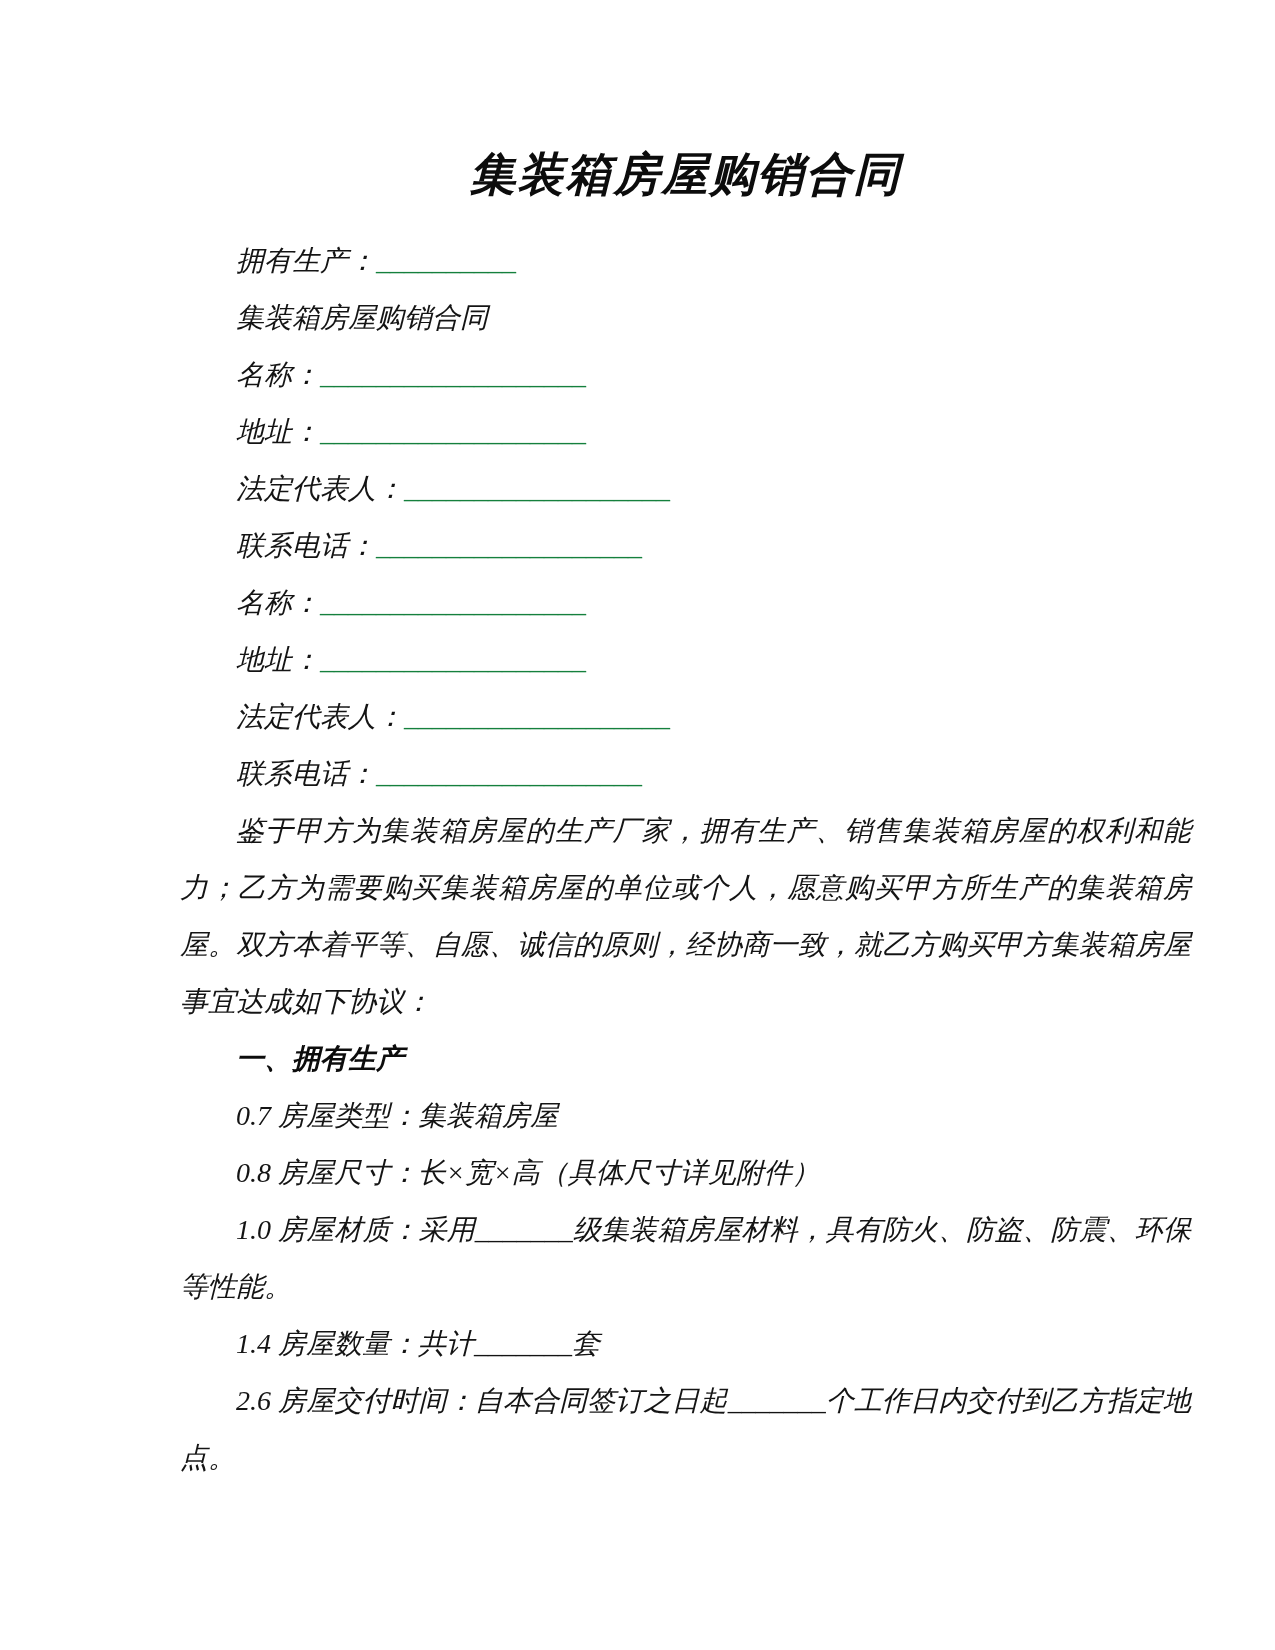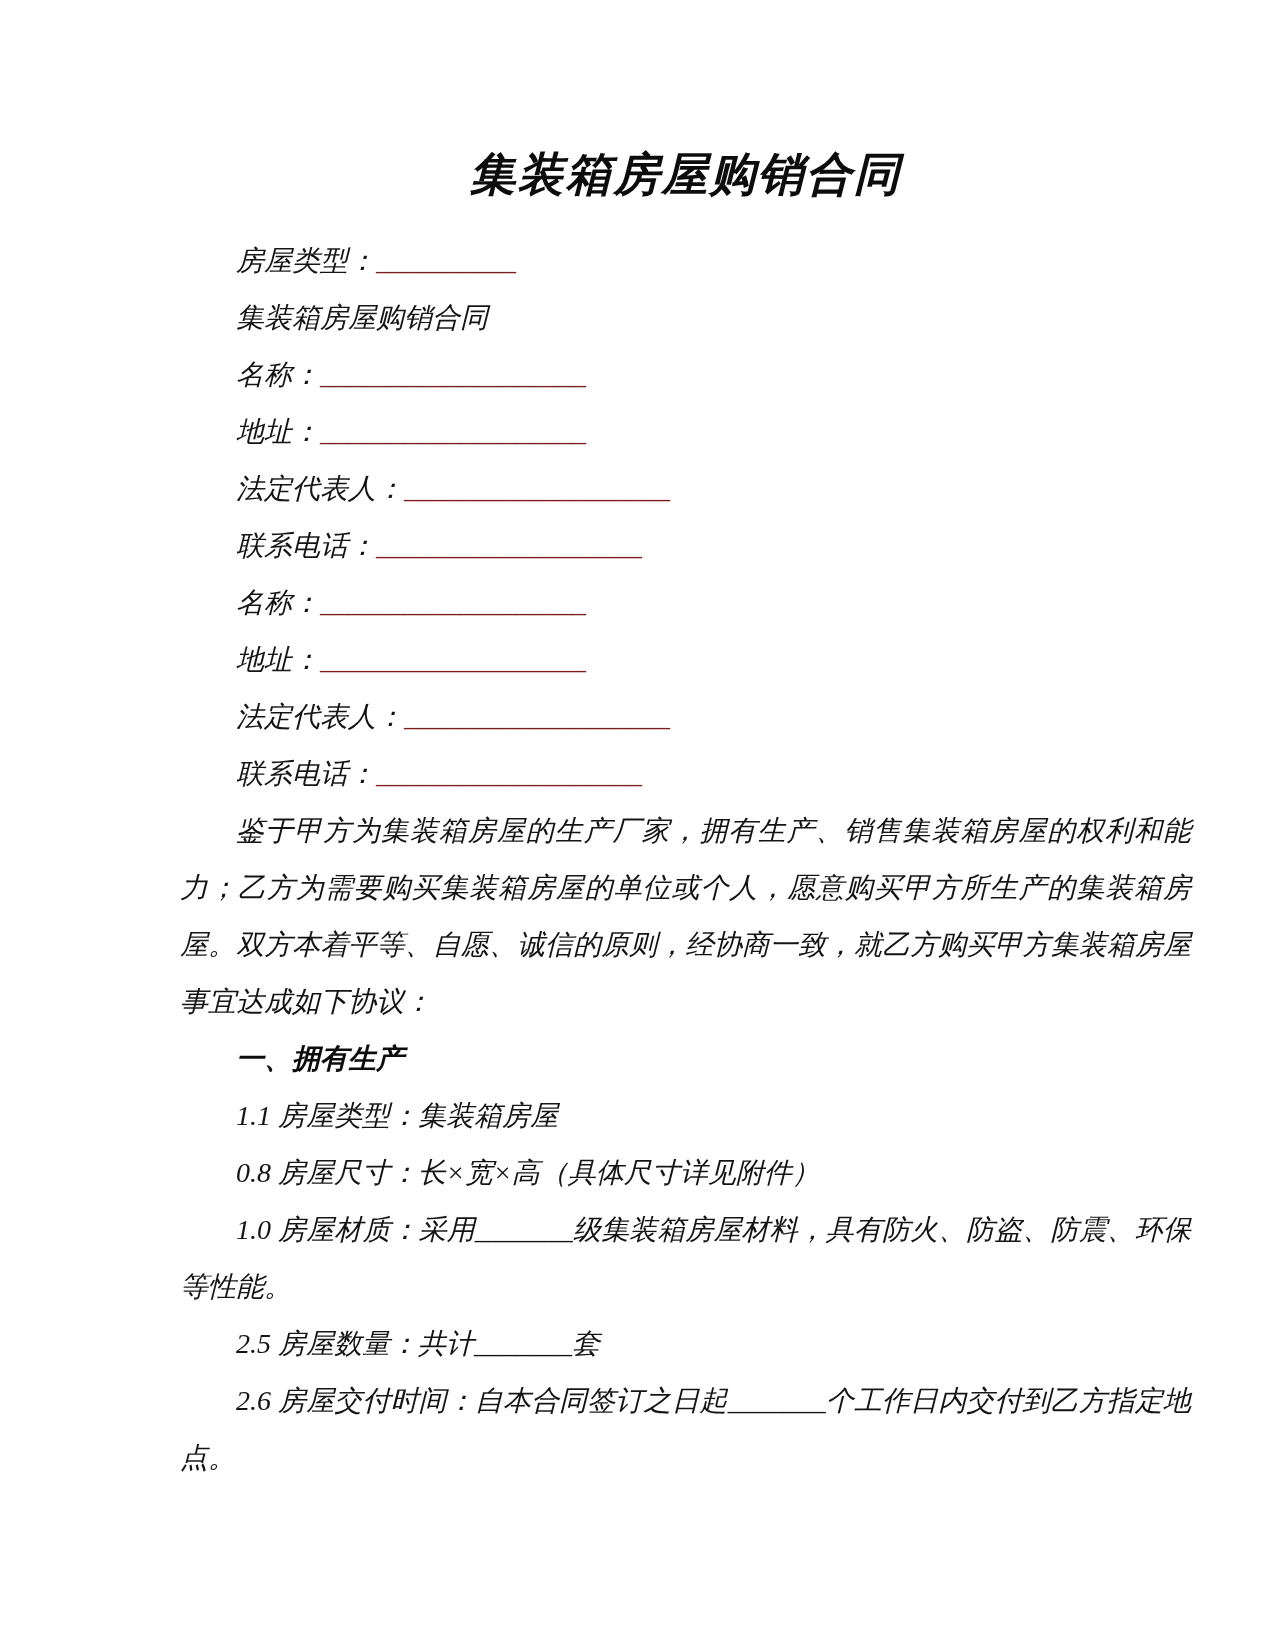--- a/index.html
+++ b/index.html
@@ -30,40 +30,40 @@
     margin-top: 30px;
     font-size: 28px;
     line-height: 57px;
     text-align: justify;
   }
   .doc-body p {
     margin: 0;
     text-indent: 2em;
   }
   .field-line .blank {
-    color: #7f1d1d;
+    color: #15803d;
     letter-spacing: 0;
     white-space: nowrap;
   }
   .section-heading {
     font-family: "Liberation Sans", "DejaVu Sans", sans-serif;
     font-weight: bold;
     color: #0c0c0c;
   }
 </style>
 </head>
 <body>
 
 <div class="page">
 
   <h1 class="doc-title">集装箱房屋购销合同</h1>
 
   <div class="doc-body">
 
-    <p class="field-line"><span>房屋类型：</span><span class="blank">__________</span></p>
+    <p class="field-line"><span>拥有生产：</span><span class="blank">__________</span></p>
 
     <p><span>集装箱房屋购销合同</span></p>
 
     <p class="field-line"><span>名称：</span><span class="blank">___________________</span></p>
 
     <p class="field-line"><span>地址：</span><span class="blank">___________________</span></p>
 
     <p class="field-line"><span>法定代表人：</span><span class="blank">___________________</span></p>
 
     <p class="field-line"><span>联系电话：</span><span class="blank">___________________</span></p>
@@ -73,20 +73,20 @@
     <p class="field-line"><span>地址：</span><span class="blank">___________________</span></p>
 
     <p class="field-line"><span>法定代表人：</span><span class="blank">___________________</span></p>
 
     <p class="field-line"><span>联系电话：</span><span class="blank">___________________</span></p>
 
     <p>鉴于甲方为集装箱房屋的生产厂家，拥有生产、销售集装箱房屋的权利和能力；乙方为需要购买集装箱房屋的单位或个人，愿意购买甲方所生产的集装箱房屋。双方本着平等、自愿、诚信的原则，经协商一致，就乙方购买甲方集装箱房屋事宜达成如下协议：</p>
 
     <p class="section-heading">一、拥有生产</p>
 
-    <p>1.1 房屋类型：集装箱房屋</p>
+    <p>0.7 房屋类型：集装箱房屋</p>
     <p>0.8 房屋尺寸：长×宽×高（具体尺寸详见附件）</p>
     <p>1.0 房屋材质：采用_______级集装箱房屋材料，具有防火、防盗、防震、环保等性能。</p>
-    <p>2.5 房屋数量：共计_______套</p>
+    <p>1.4 房屋数量：共计_______套</p>
     <p>2.6 房屋交付时间：自本合同签订之日起_______个工作日内交付到乙方指定地点。</p>
 
   </div>
 </div>
 
 </body></html>

